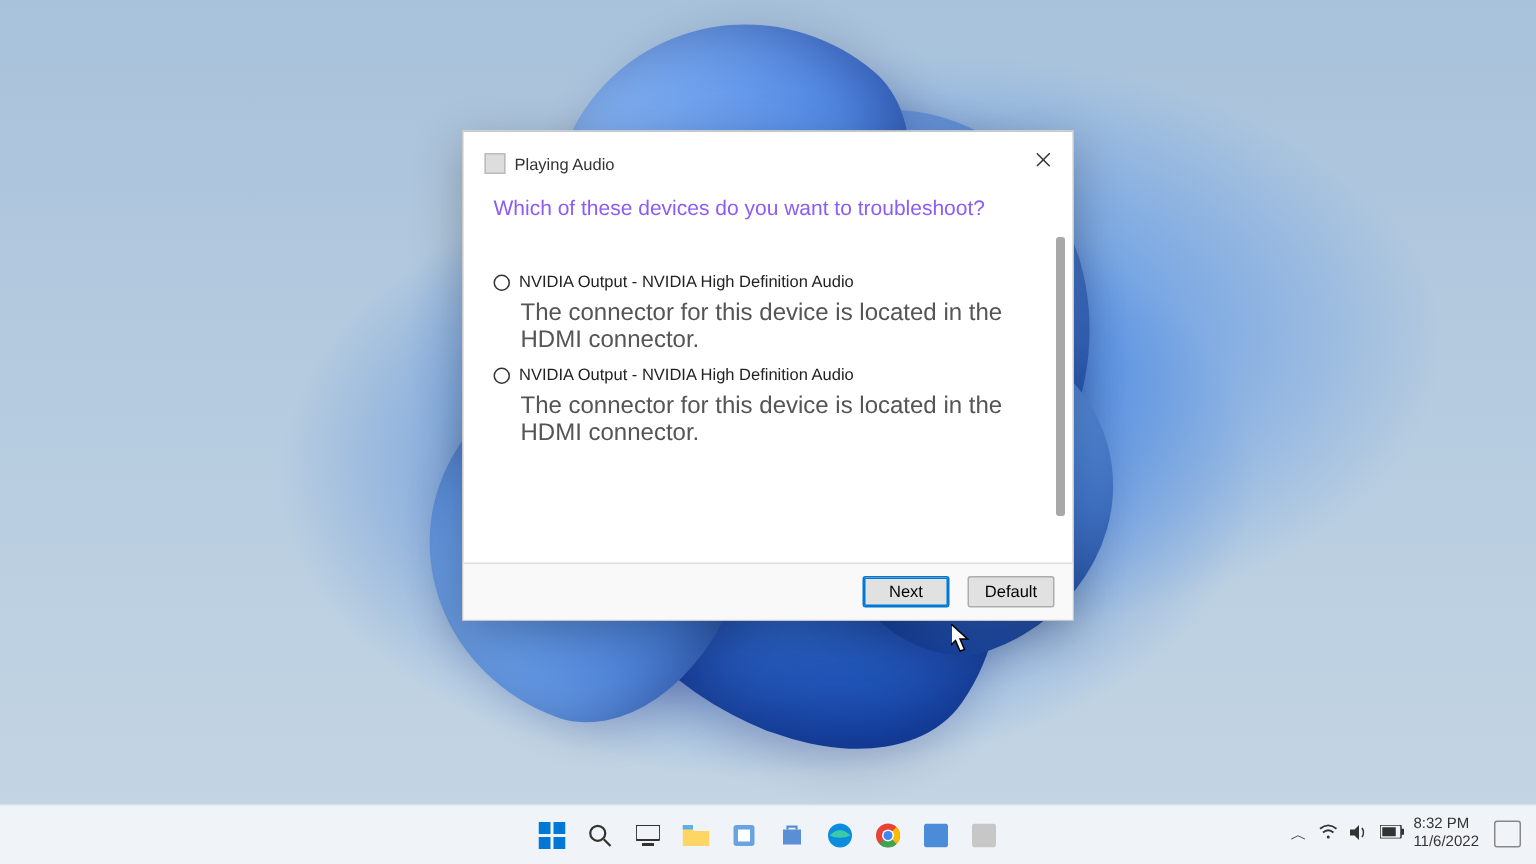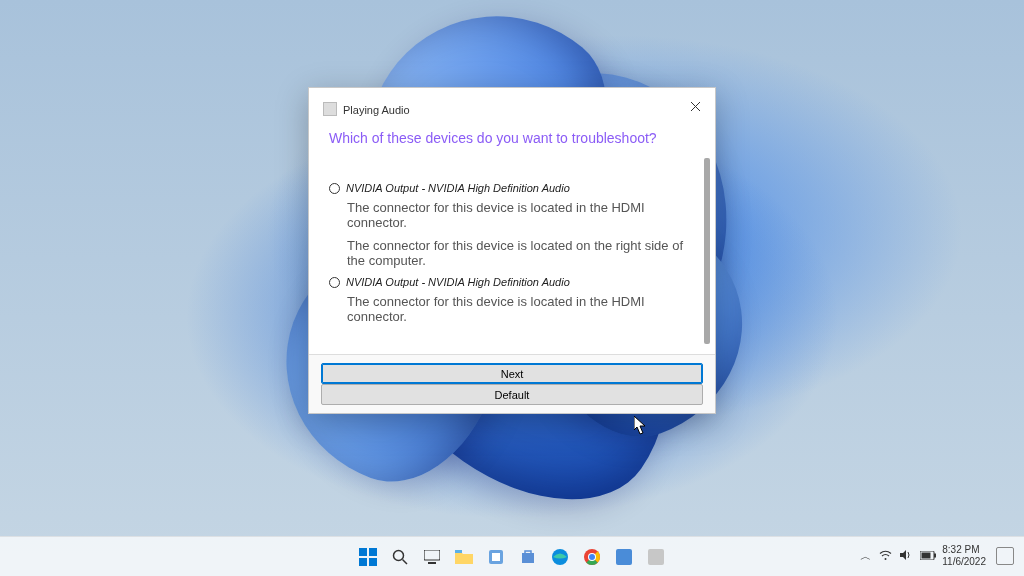--- a/index.html
+++ b/index.html
@@ -48,24 +48,24 @@
     .dialog-title { font-size: 11px; color: #333; flex: 1; }
     .close-btn { width: 24px; height: 20px; display:flex; align-items:center; justify-content:center; cursor:pointer; font-size:12px; color:#333; }
     .dialog-body { flex:1; padding: 10px 20px 0 20px; position:relative; }
     .question { color: #8b5cf6; font-size: 14px; margin-bottom: 36px; }
     .device-list { position:relative; }
     .device-item { margin-bottom: 4px; }
     .radio-row { display:flex; align-items:center; gap:6px; }
     .radio { width:11px; height:11px; border:1px solid #333; border-radius:50%; display:inline-flex; align-items:center; justify-content:center; cursor:pointer; flex-shrink:0; }
     .radio.selected { border-color:#0067c0; }
     .radio.selected::after { content:''; width:5px; height:5px; border-radius:50%; background:#0067c0; }
-    .device-label { font-size: 11px; color:#222;font-style:italic; }
-    .device-desc { font-size: 13px; color:#555; margin: 6px 0 8px 18px; }
+    .device-label { font-size: 11px; color:#222; }
+    .device-desc { font-size: 16px; color:#555; margin: 6px 0 8px 18px; }
     .scrollbar { position:absolute; right:5px; top:38px; width:6px; height:186px; background:#a8a8a8; border-radius:2px; }
-    .dialog-footer { border-top:1px solid #ddd; padding:8px 12px; display:flex; justify-content:flex-end; gap:0; background:#f9f9f9;flex-direction:column; }
+    .dialog-footer { border-top:1px solid #ddd; padding:8px 12px; display:flex; justify-content:flex-end; gap:12px; background:#f9f9f9; }
     .btn { min-width:58px; height:21px; font-size:11px; border:1px solid #adadad; background:#e1e1e1; border-radius:2px; cursor:pointer; display:flex; align-items:center; justify-content:center; }
     .btn.primary { border-color:#0078d4; box-shadow:0 0 0 1px #0078d4 inset; }
     .cursor { position:absolute; left:634px; top:416px; width:16px; height:20px; z-index:200; pointer-events:none; }
     .taskbar { position:absolute; bottom:0; left:0; right:0; height:40px; background:rgba(243,246,250,0.92); border-top:1px solid rgba(0,0,0,0.08); display:flex; align-items:center; justify-content:center; }
     .taskbar-center { display:flex; gap:4px; align-items:center; }
     .taskbar-icon { width:28px; height:28px; border-radius:3px; display:flex; align-items:center; justify-content:center; cursor:pointer; font-size:16px; }
     .start-icon svg { width:18px; height:18px; }
     .systray { position:absolute; right:10px; bottom:0; height:40px; display:flex; align-items:center; gap:6px; font-size:10px; color:#333; }
     .tray-icons { display:flex; gap:8px; align-items:center; font-size:11px; }
     .datetime { line-height:1.2; cursor:pointer; font-size:10px; }
@@ -99,21 +99,20 @@
     <div class="question">Which of these devices do you want to troubleshoot?</div>
     <div class="device-list" id="device-list">
         <div class="device-item">
           <div class="radio-row">
             <span class="radio"></span>
             <span class="device-label">NVIDIA Output - NVIDIA High Definition Audio</span>
           </div>
           <div class="device-desc">The connector for this device is located in the HDMI connector.</div>
         </div>
         <div class="device-item">
-          <div class="device-desc">The connector for this device is located on the right side of the computer.</div>
         </div>
         <div class="device-item">
           <div class="radio-row">
             <span class="radio"></span>
             <span class="device-label">NVIDIA Output - NVIDIA High Definition Audio</span>
           </div>
           <div class="device-desc">The connector for this device is located in the HDMI connector.</div>
         </div>
       </div>
     <div class="scrollbar"></div>

